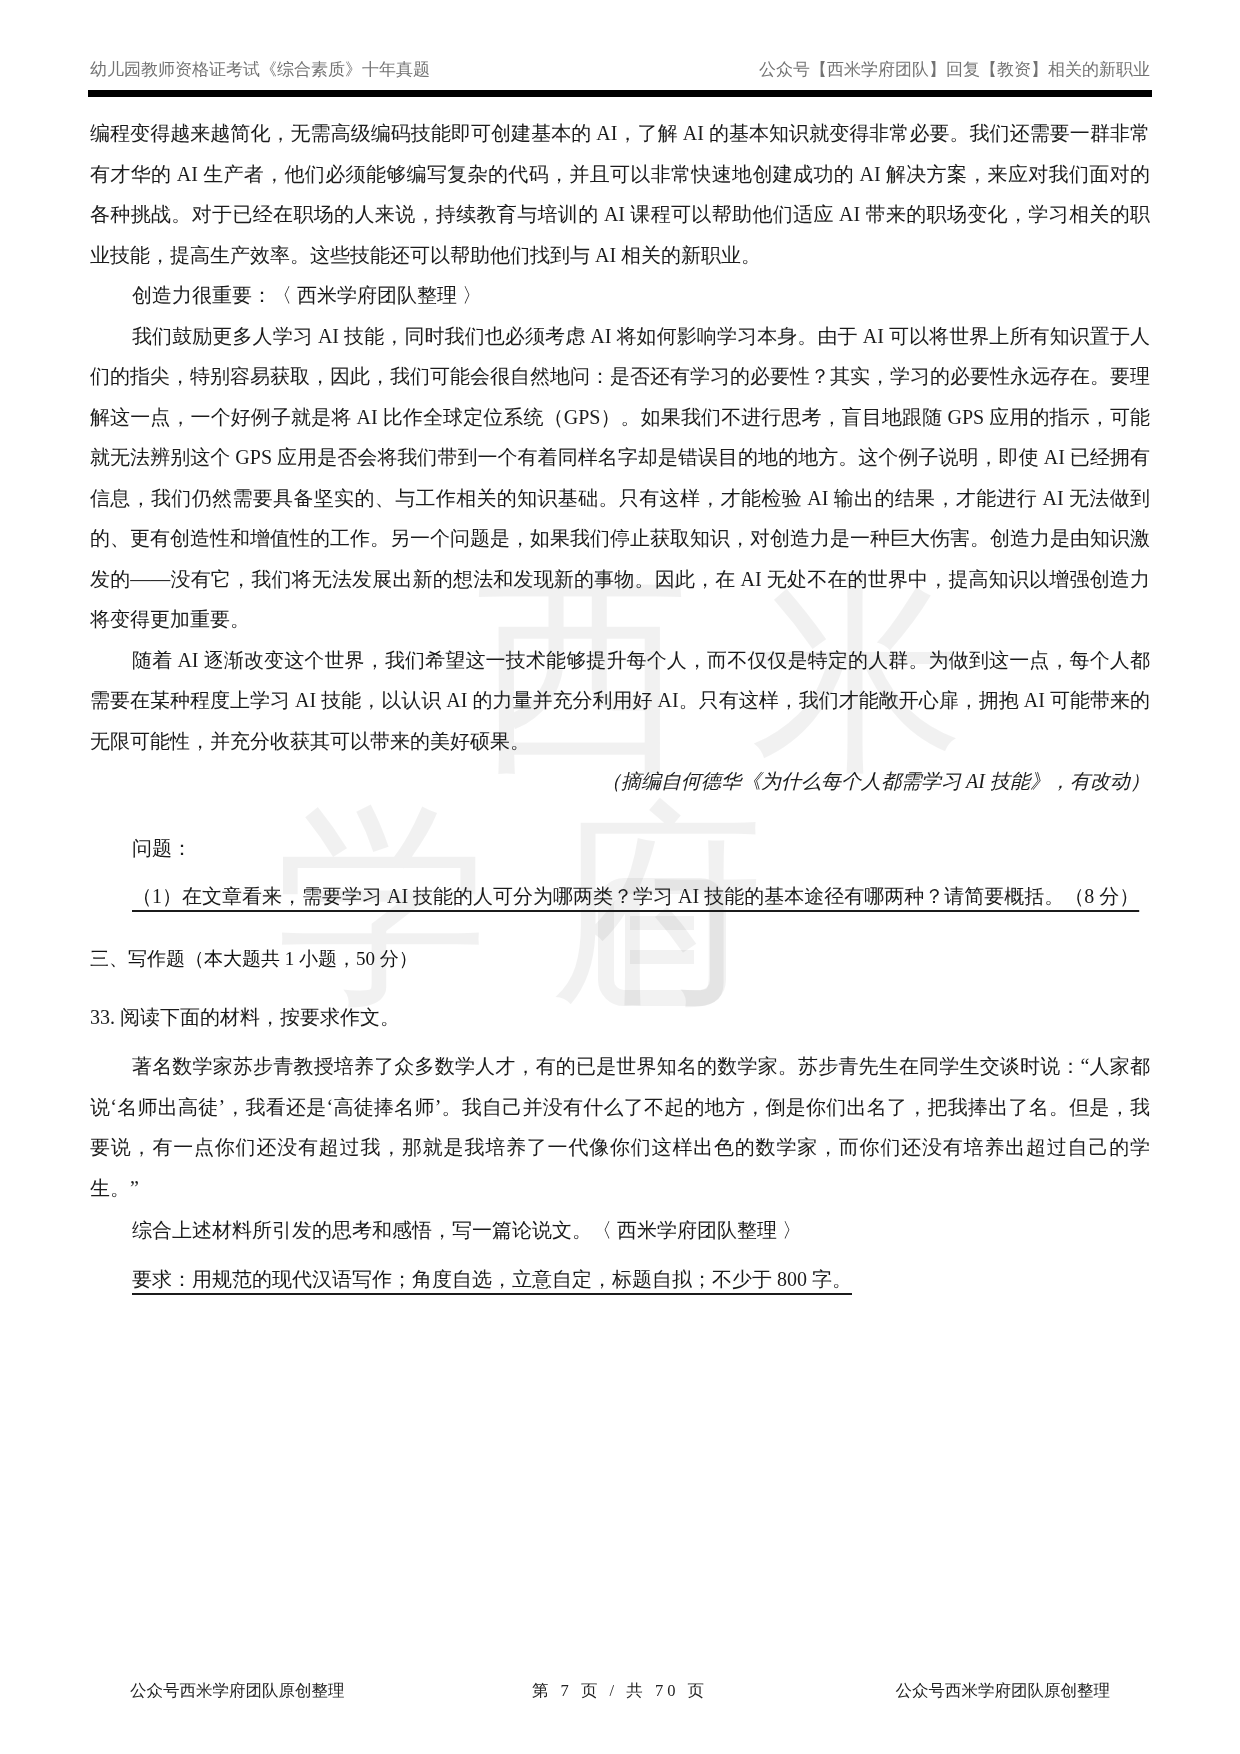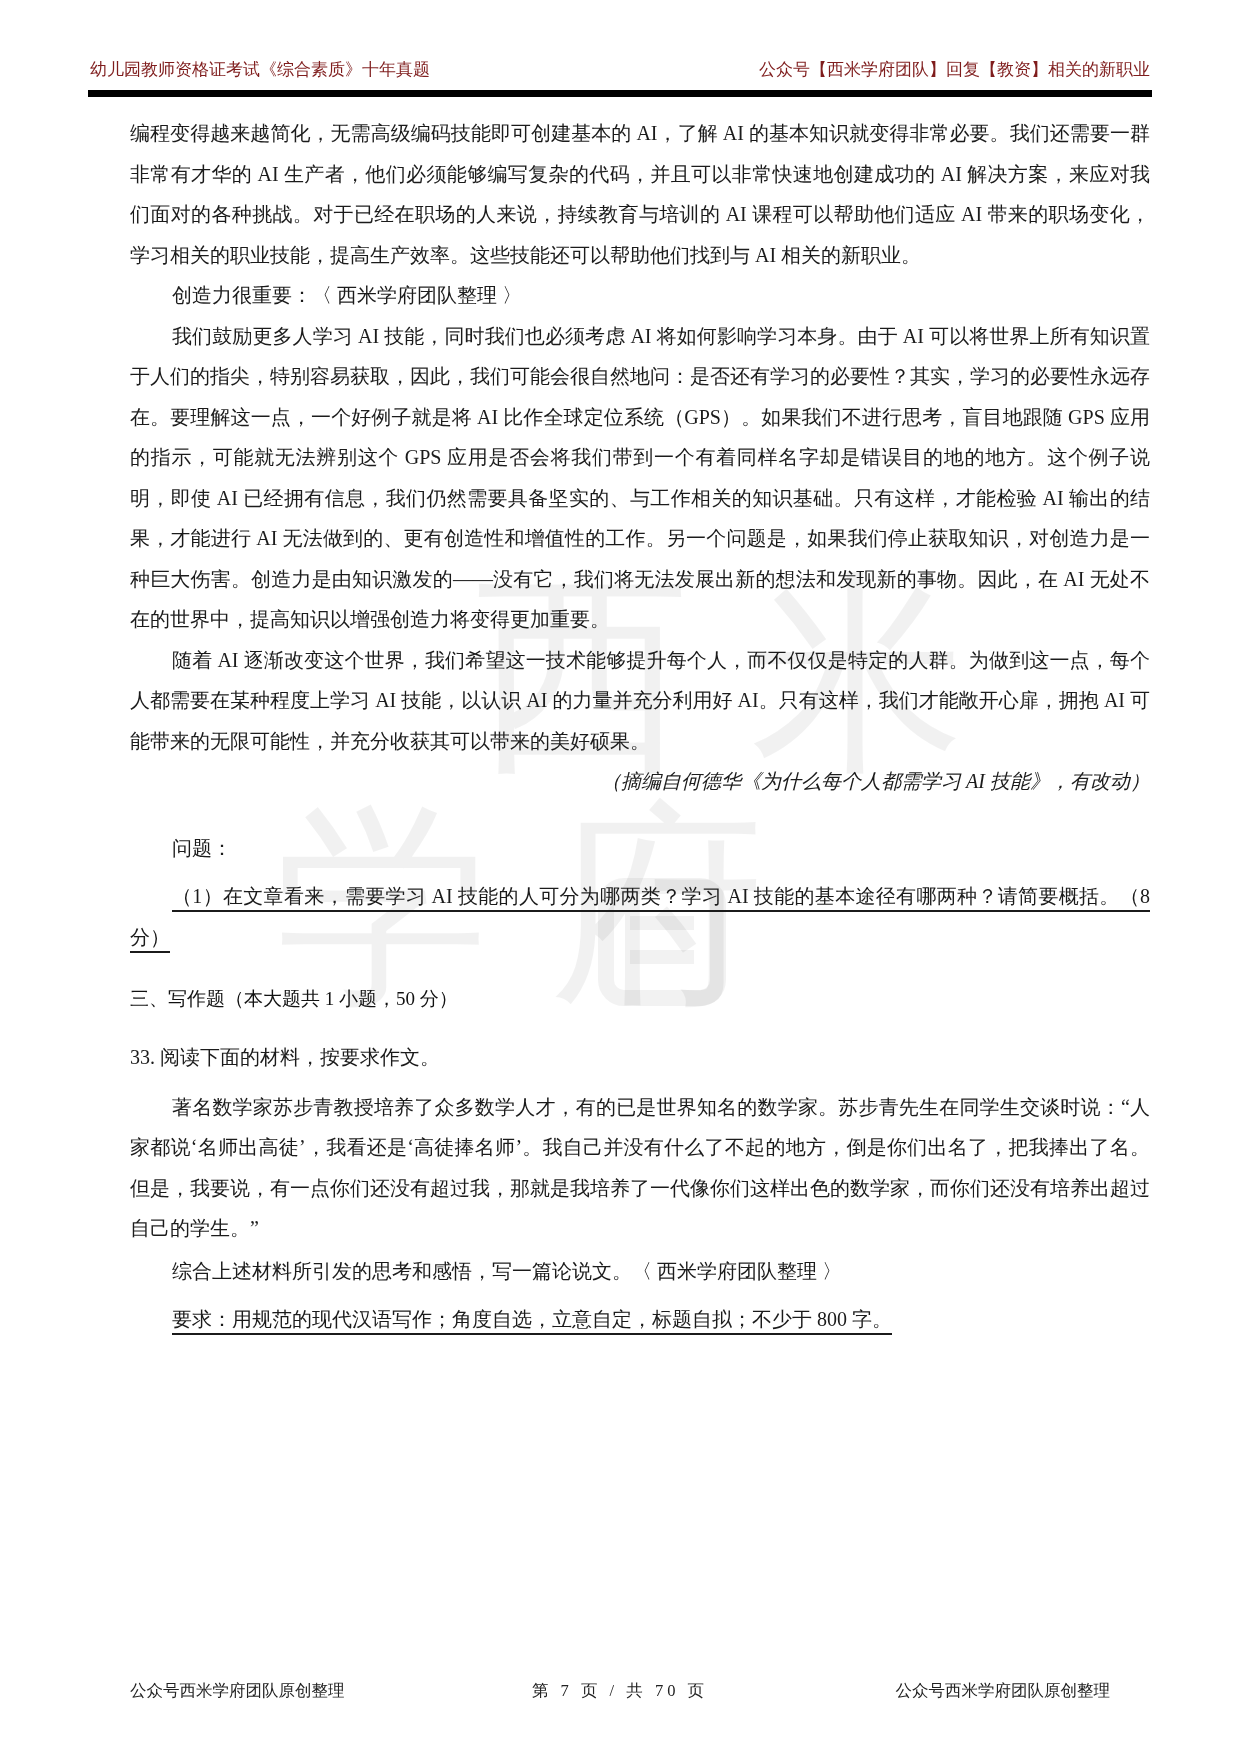--- a/index.html
+++ b/index.html
@@ -51,35 +51,34 @@
   .wm-logo::after { top: 56px; }
   
   .header {
     position: relative;
     z-index: 1;
     display: flex;
     justify-content: space-between;
     align-items: flex-end;
     padding: 58px 90px 0 90px;
     font-size: 17px;
-    color: #7f1d1d;
+    color: #737373;
   }
   .header-rule {
     position: relative;
     z-index: 1;
     margin: 9px 88px 0 88px;
     height: 7px;
     background: #000;
   }
   
   .content {
     position: relative;
     z-index: 1;
     padding: 16px 90px 0 90px;
-    margin-left: 40px;
   }
   .para {
     font-size: 20px;
     line-height: 40.5px;
     text-align: justify;
     text-justify: inter-ideograph;
   }
   .indent { text-indent: 2.1em; }
   .attribution {
     text-align: right;

